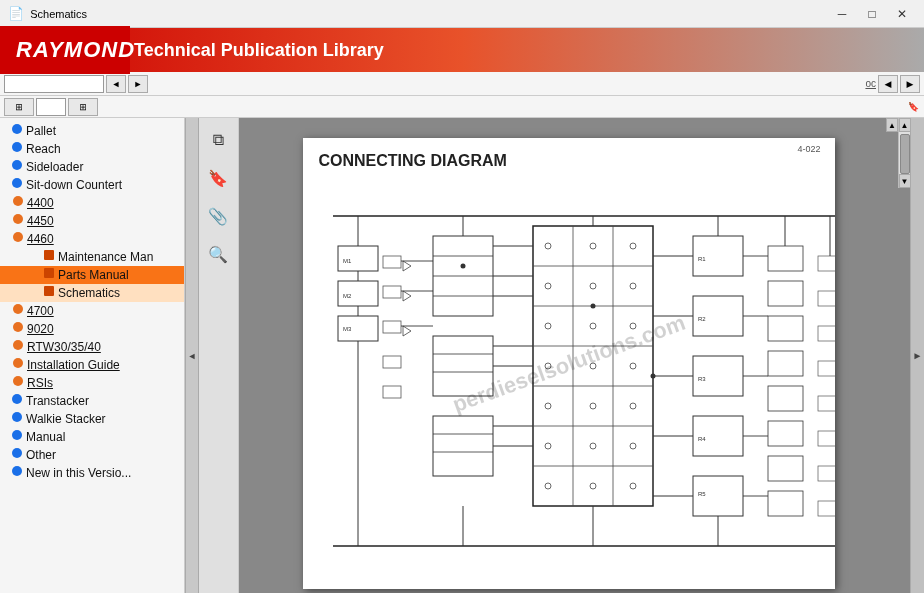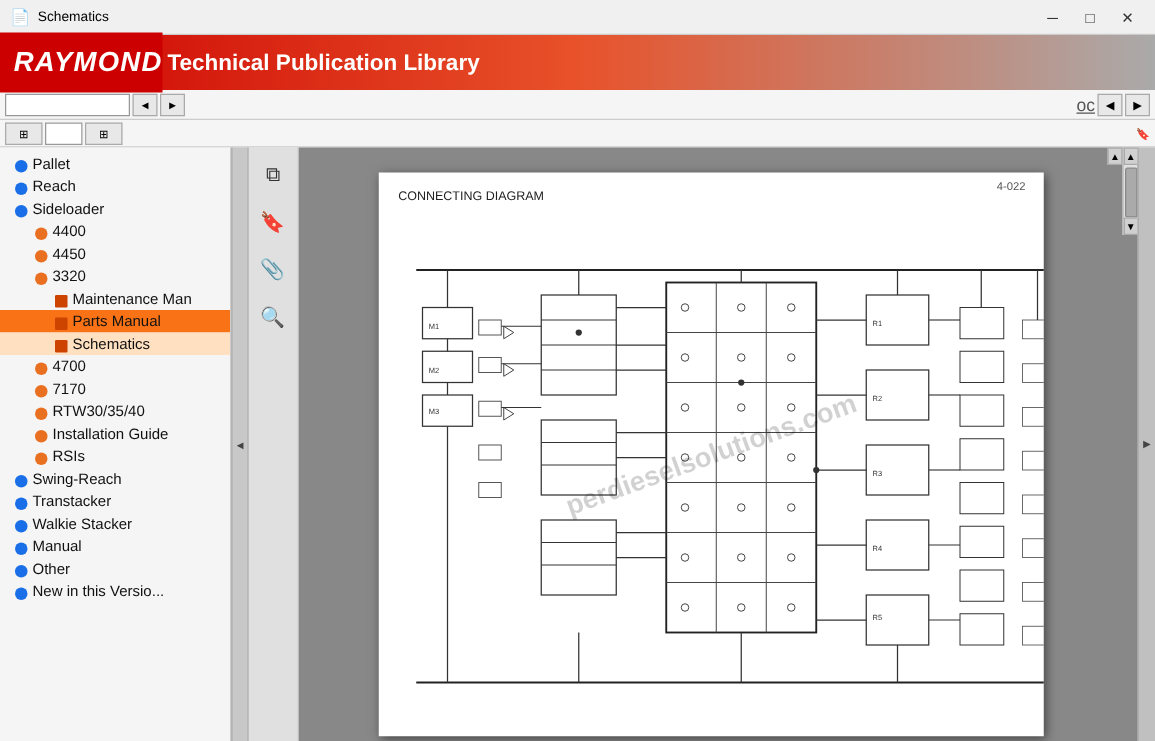--- a/index.html
+++ b/index.html
@@ -48,22 +48,23 @@
       background: linear-gradient(to right, #cc0000, #e8522a, #aaaaaa);
       display: flex;
       align-items: center;
     }
     .raymond-logo {
       background: #cc0000;
       height: 48px;
       width: 130px;
       display: flex;
       align-items: center;
-      justify-content: flex-end;
-      flex-shrink: 0;
+      justify-content: flex-start;
+      flex-shrink: 0;
+      padding-left: 16px;
     }
     .raymond-logo-text {
       font-size: 22px;
       font-weight: 900;
       color: white;
       font-style: italic;
       letter-spacing: 1px;
     }
     .header-title {
       font-size: 18px;
@@ -127,21 +128,21 @@
       overflow-y: auto;
       flex-shrink: 0;
       padding: 4px 0;
     }
     .sidebar::-webkit-scrollbar { width: 8px; }
     .sidebar::-webkit-scrollbar-track { background: #f0f0f0; }
     .sidebar::-webkit-scrollbar-thumb { background: #bbb; }
 
     .sidebar-item {
       display: flex;
-      align-items: flex-end;
+      align-items: flex-start;
       padding: 2px 6px 2px 12px;
       cursor: pointer;
       gap: 4px;
       white-space: nowrap;
       overflow: hidden;
       font-size: 12px;
       color: #111;
     }
     .sidebar-item.selected { background: #f97316; }
     .sidebar-item.highlighted { background: #ffe0c0; }
@@ -149,21 +150,22 @@
     .sidebar-item .bullet {
       width: 10px;
       height: 10px;
       border-radius: 50%;
       flex-shrink: 0;
     }
     .bullet-blue { background: #1a6fe8; }
     .bullet-orange { background: #e87020; }
 
     .sidebar-sub-item {
-      padding-left: 28px;
+      padding-left: 13px;
+      text-decoration: underline;
     }
     .sidebar-sub-sub-item {
       padding-left: 44px;
     }
 
     .icon-book {
       width: 10px;
       height: 10px;
       background: #cc4400;
       flex-shrink: 0;
@@ -298,22 +300,22 @@
       top: 6px;
       right: 14px;
       font-size: 9px;
       color: #555;
     }
 
     .connecting-diagram-label {
       position: absolute;
       top: 14px;
       left: 16px;
-      font-size: 10px;
-      font-weight: normal;
+      font-size: 16px;
+      font-weight: bold;
       color: #222;
     }
   </style>
 </head>
 <body>
 
 <div class="title-bar">
   <div class="title-bar-left">
     <span style="font-size:13px;">📄</span>
     <span class="title-bar-title">Schematics</span>
@@ -330,21 +332,21 @@
     <span class="raymond-logo-text">RAYMOND</span>
   </div>
   <span class="header-title">Technical Publication Library</span>
 </div>
 
 <div class="toolbar-row">
   <input class="toolbar-input" type="text" style="">
   <button class="toolbar-btn-small">◄</button>
   <button class="toolbar-btn-small">►</button>
   <div style="flex:1;"></div>
-  <span style="font-size:14px; color:#555;text-decoration:underline;">oc</span>
+  <span style="font-size:10px; color:#555;text-decoration:underline;">oc</span>
   <button class="toolbar-btn-small">◀</button>
   <button class="toolbar-btn-small">▶</button>
 </div>
 
 <div class="toolbar-row2">
   <button class="toolbar-btn-small" style="width:30px;">⊞</button>
   <input class="toolbar-input" type="text" style="width: 30px;" value="">
   <button class="toolbar-btn-small" style="width:30px;">⊞</button>
   <div style="flex:1;"></div>
   <span style="font-size:9px;color:#555;">🔖</span>
@@ -362,34 +364,38 @@
     <div class="sidebar-item">
       <span class="bullet bullet-blue"></span>
       <span>Reach</span>
     </div>
 
     <div class="sidebar-item">
       <span class="bullet bullet-blue"></span>
       <span>Sideloader</span>
     </div>
 
+    <div class="sidebar-item">
+      <span class="bullet bullet-blue"></span>
+      <span>Sit-down Countert</span>
+    </div>
 
     <div class="sidebar-item sidebar-sub-item">
       <span class="bullet bullet-orange"></span>
       <span>4400</span>
     </div>
 
     <div class="sidebar-item sidebar-sub-item">
       <span class="bullet bullet-orange"></span>
       <span>4450</span>
     </div>
 
     <div class="sidebar-item sidebar-sub-item">
       <span class="bullet bullet-orange"></span>
-      <span>3320</span>
+      <span>4460</span>
     </div>
 
     <div class="sidebar-item sidebar-sub-sub-item">
       <span class="icon-book"></span>
       <span>Maintenance Man</span>
     </div>
 
     <div class="sidebar-item sidebar-sub-sub-item selected">
       <span class="icon-book"></span>
       <span>Parts Manual</span>
@@ -400,43 +406,39 @@
       <span>Schematics</span>
     </div>
 
     <div class="sidebar-item sidebar-sub-item">
       <span class="bullet bullet-orange"></span>
       <span>4700</span>
     </div>
 
     <div class="sidebar-item sidebar-sub-item">
       <span class="bullet bullet-orange"></span>
-      <span>7170</span>
+      <span>9020</span>
     </div>
 
     <div class="sidebar-item sidebar-sub-item">
       <span class="bullet bullet-orange"></span>
       <span>RTW30/35/40</span>
     </div>
 
     <div class="sidebar-item sidebar-sub-item">
       <span class="bullet bullet-orange"></span>
       <span>Installation Guide</span>
     </div>
 
     <div class="sidebar-item sidebar-sub-item">
       <span class="bullet bullet-orange"></span>
       <span>RSIs</span>
     </div>
 
 
-    <div class="sidebar-item">
-      <span class="bullet bullet-blue"></span>
-      <span>Swing-Reach</span>
-    </div>
 
     <div class="sidebar-item">
       <span class="bullet bullet-blue"></span>
       <span>Transtacker</span>
     </div>
 
     <div class="sidebar-item">
       <span class="bullet bullet-blue"></span>
       <span>Walkie Stacker</span>
     </div>

